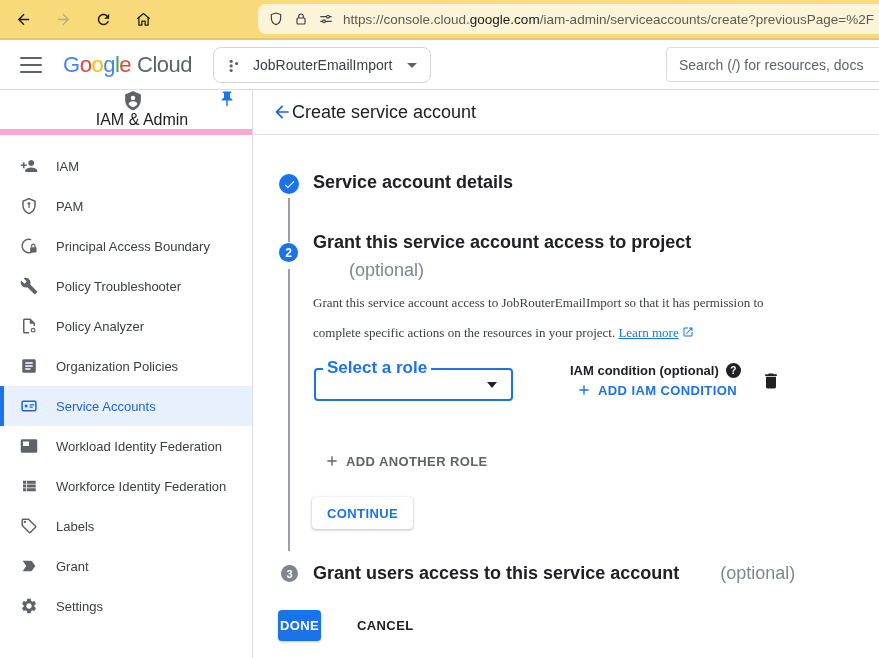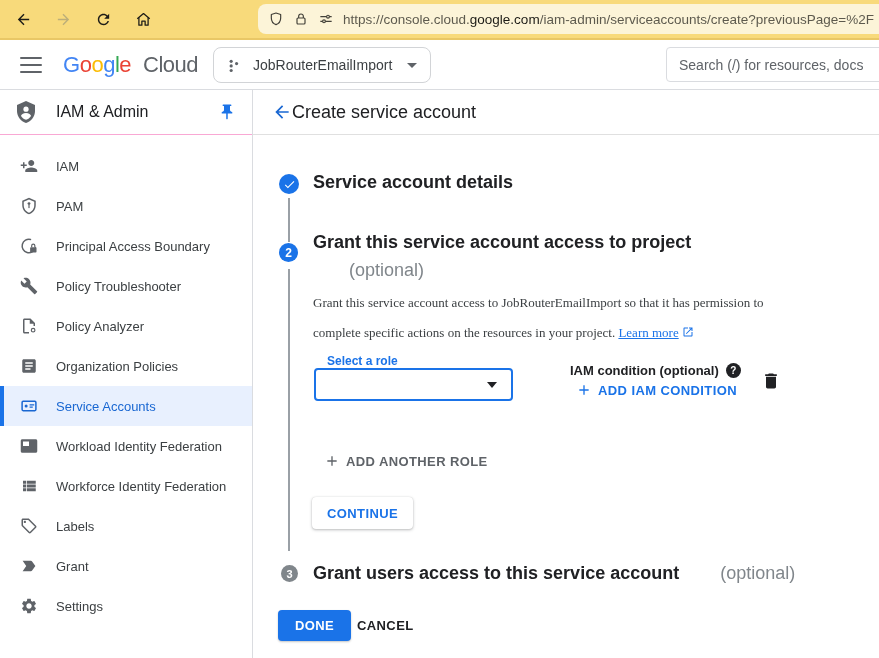--- a/index.html
+++ b/index.html
@@ -18,41 +18,41 @@
   .url-bar svg { width:16px; height:16px; flex-shrink:0; }
   .url-text { font-size:13.5px; color:#5d5a4e; white-space:nowrap; overflow:hidden; }
   .url-domain { color:#1c1b16; }
 
   
   .gc-header { position:relative; height:50px; background:#fff; border-bottom:1px solid #dadce0;
     display:flex; align-items:center; }
   .hamburger { margin-left:20px; width:22px; display:flex; flex-direction:column; gap:5px; }
   .hamburger span { height:2px; background:#5f6368; border-radius:1px; }
   .logo { margin-left:21px; font-size:22px; letter-spacing:-0.5px; display:flex; align-items:baseline; }
-  .logo .cloud { color:#5f6368; margin-left:12px; }
+  .logo .cloud { color:#5f6368; margin-left:6px; }
   .project-btn { position:absolute; left:213px; top:7px; height:36px; width:218px;
     border:1px solid #d2d4d7; border-radius:8px; background:#fff;
     display:flex; align-items:center; padding:0 13px; gap:11px;
     font-size:14px; color:#3c4043; }
   .project-btn svg { width:15px; height:15px; flex-shrink:0; }
   .caret-down { width:0; height:0; border-left:5px solid transparent; border-right:5px solid transparent;
     border-top:5px solid #5f6368; margin-left:auto; }
   .search-box { position:absolute; left:666px; top:7px; height:35px; width:240px;
     border:1px solid #dadce0; border-radius:4px; display:flex; align-items:center; padding:0 12px; }
   .search-input { border:none; outline:none; background:transparent; width:100%;
     font-size:14px; color:#5f6368; font-family:inherit; }
   .search-input::placeholder { color:#5f6368; opacity:1; }
 
   
   .content-row { display:flex; height:568px; }
 
   
   .sidebar { width:253px; flex-shrink:0; background:#fff; border-right:1px solid #dadce0; }
   .sidebar-header { position:relative; height:45px; display:flex; align-items:center;
-    padding-left:14px; border-bottom:1px solid #f9a8d4; }
+    padding-left:14px; border-bottom:6px solid #f9a8d4;flex-direction:column; }
   .sidebar-header .product-icon { width:24px; height:24px; }
   .sidebar-title { margin-left:18px; font-size:16px; color:#202124; }
   .pin-btn { position:absolute; right:16px; width:18px; height:18px; }
   .pin-btn svg { width:18px; height:18px; }
   .nav-list { padding-top:11px; }
   .nav-item { height:40px; display:flex; align-items:center; padding-left:20px; gap:18px;
     font-size:13px; color:#3c4043; cursor:pointer; }
   .nav-icon { width:18px; height:18px; color:#5f6368; flex-shrink:0; }
   .nav-item.selected { background:#e8f0fe; border-left:4px solid #1a73e8; padding-left:16px; color:#1967d2; }
   .nav-item.selected .nav-icon { color:#1967d2; }
@@ -82,21 +82,21 @@
   .optional { color:#80868b; font-weight:400;margin-left:36px; }
   .t2 .optional { display:block; }
 
   .step2-desc { position:absolute; left:60px; top:153px; width:459px;
     font-size:13px; line-height:30px; color:#3c4043;font-family:Liberation Serif, serif; }
   .learn-link { color:#1a73e8; text-decoration:underline; cursor:pointer; }
   .ext-icon { width:12px; height:12px; margin-left:3px; vertical-align:-1px; }
 
   .select-box { position:absolute; left:61px; top:233px; width:199px; height:33px;
     border:2px solid #1a73e8; border-radius:4px; background:#fff; cursor:pointer; }
-  .select-label { position:absolute; left:70px; top:220px; font-size:12px; font-weight:700;
+  .select-label { position:absolute; left:70px; top:226px; font-size:17px; font-weight:700;
     color:#1a73e8; background:#fff; padding:0 4px; line-height:13px; }
   .select-caret { position:absolute; right:14px; top:12px; width:0; height:0;
     border-left:5px solid transparent; border-right:5px solid transparent; border-top:6px solid #202124; }
 
   .iam-cond-label { position:absolute; left:317px; top:228px; font-size:13px; font-weight:700;
     color:#202124; display:flex; align-items:center; gap:7px; }
   .help-circle { width:15px; height:15px; border-radius:50%; background:#202124; color:#fff;
     font-size:10px; font-weight:700; display:flex; align-items:center; justify-content:center; }
   .text-btn { position:absolute; display:flex; align-items:center; gap:6px; background:none; border:none;
     font-family:inherit; font-size:13px; font-weight:700; letter-spacing:.4px; cursor:pointer; }
@@ -104,21 +104,21 @@
   .add-iam { left:323px; top:247px; color:#1a73e8; }
   .add-role { left:71px; top:318px; color:#5f6368; }
   .trash-btn { position:absolute; left:508px; top:236px; width:20px; height:20px;
     background:none; border:none; cursor:pointer; padding:0; }
   .trash-btn svg { width:20px; height:20px; fill:#202124; }
 
   .continue-btn { position:absolute; left:59px; top:362px; height:32px; padding:0 15px;
     background:#fff; color:#1a73e8; border:none; border-radius:4px; font-family:inherit;
     font-size:13px; font-weight:700; letter-spacing:.4px; cursor:pointer;
     box-shadow:0 1px 3px rgba(60,64,67,.35), 0 0 1px rgba(60,64,67,.2); }
-  .done-btn { position:absolute; left:25px; top:475px; width:73px; height:31px;
+  .done-btn { position:absolute; left:25px; top:475px; width:43px; height:31px;
     background:#1a73e8; color:#fff; border:none; border-radius:4px; font-family:inherit;
     font-size:13px; font-weight:700; letter-spacing:.4px; cursor:pointer;
     box-shadow:0 1px 2px rgba(60,64,67,.3); }
   .cancel-btn { position:absolute; left:104px; top:475px; height:31px; background:none; border:none;
     color:#202124; font-family:inherit; font-size:13px; font-weight:700; letter-spacing:.4px; cursor:pointer; }
 
   .g-blue{color:#4285F4}.g-red{color:#EA4335}.g-yellow{color:#FBBC04}.g-green{color:#34A853}
 </style>
 </head>
 <body>

